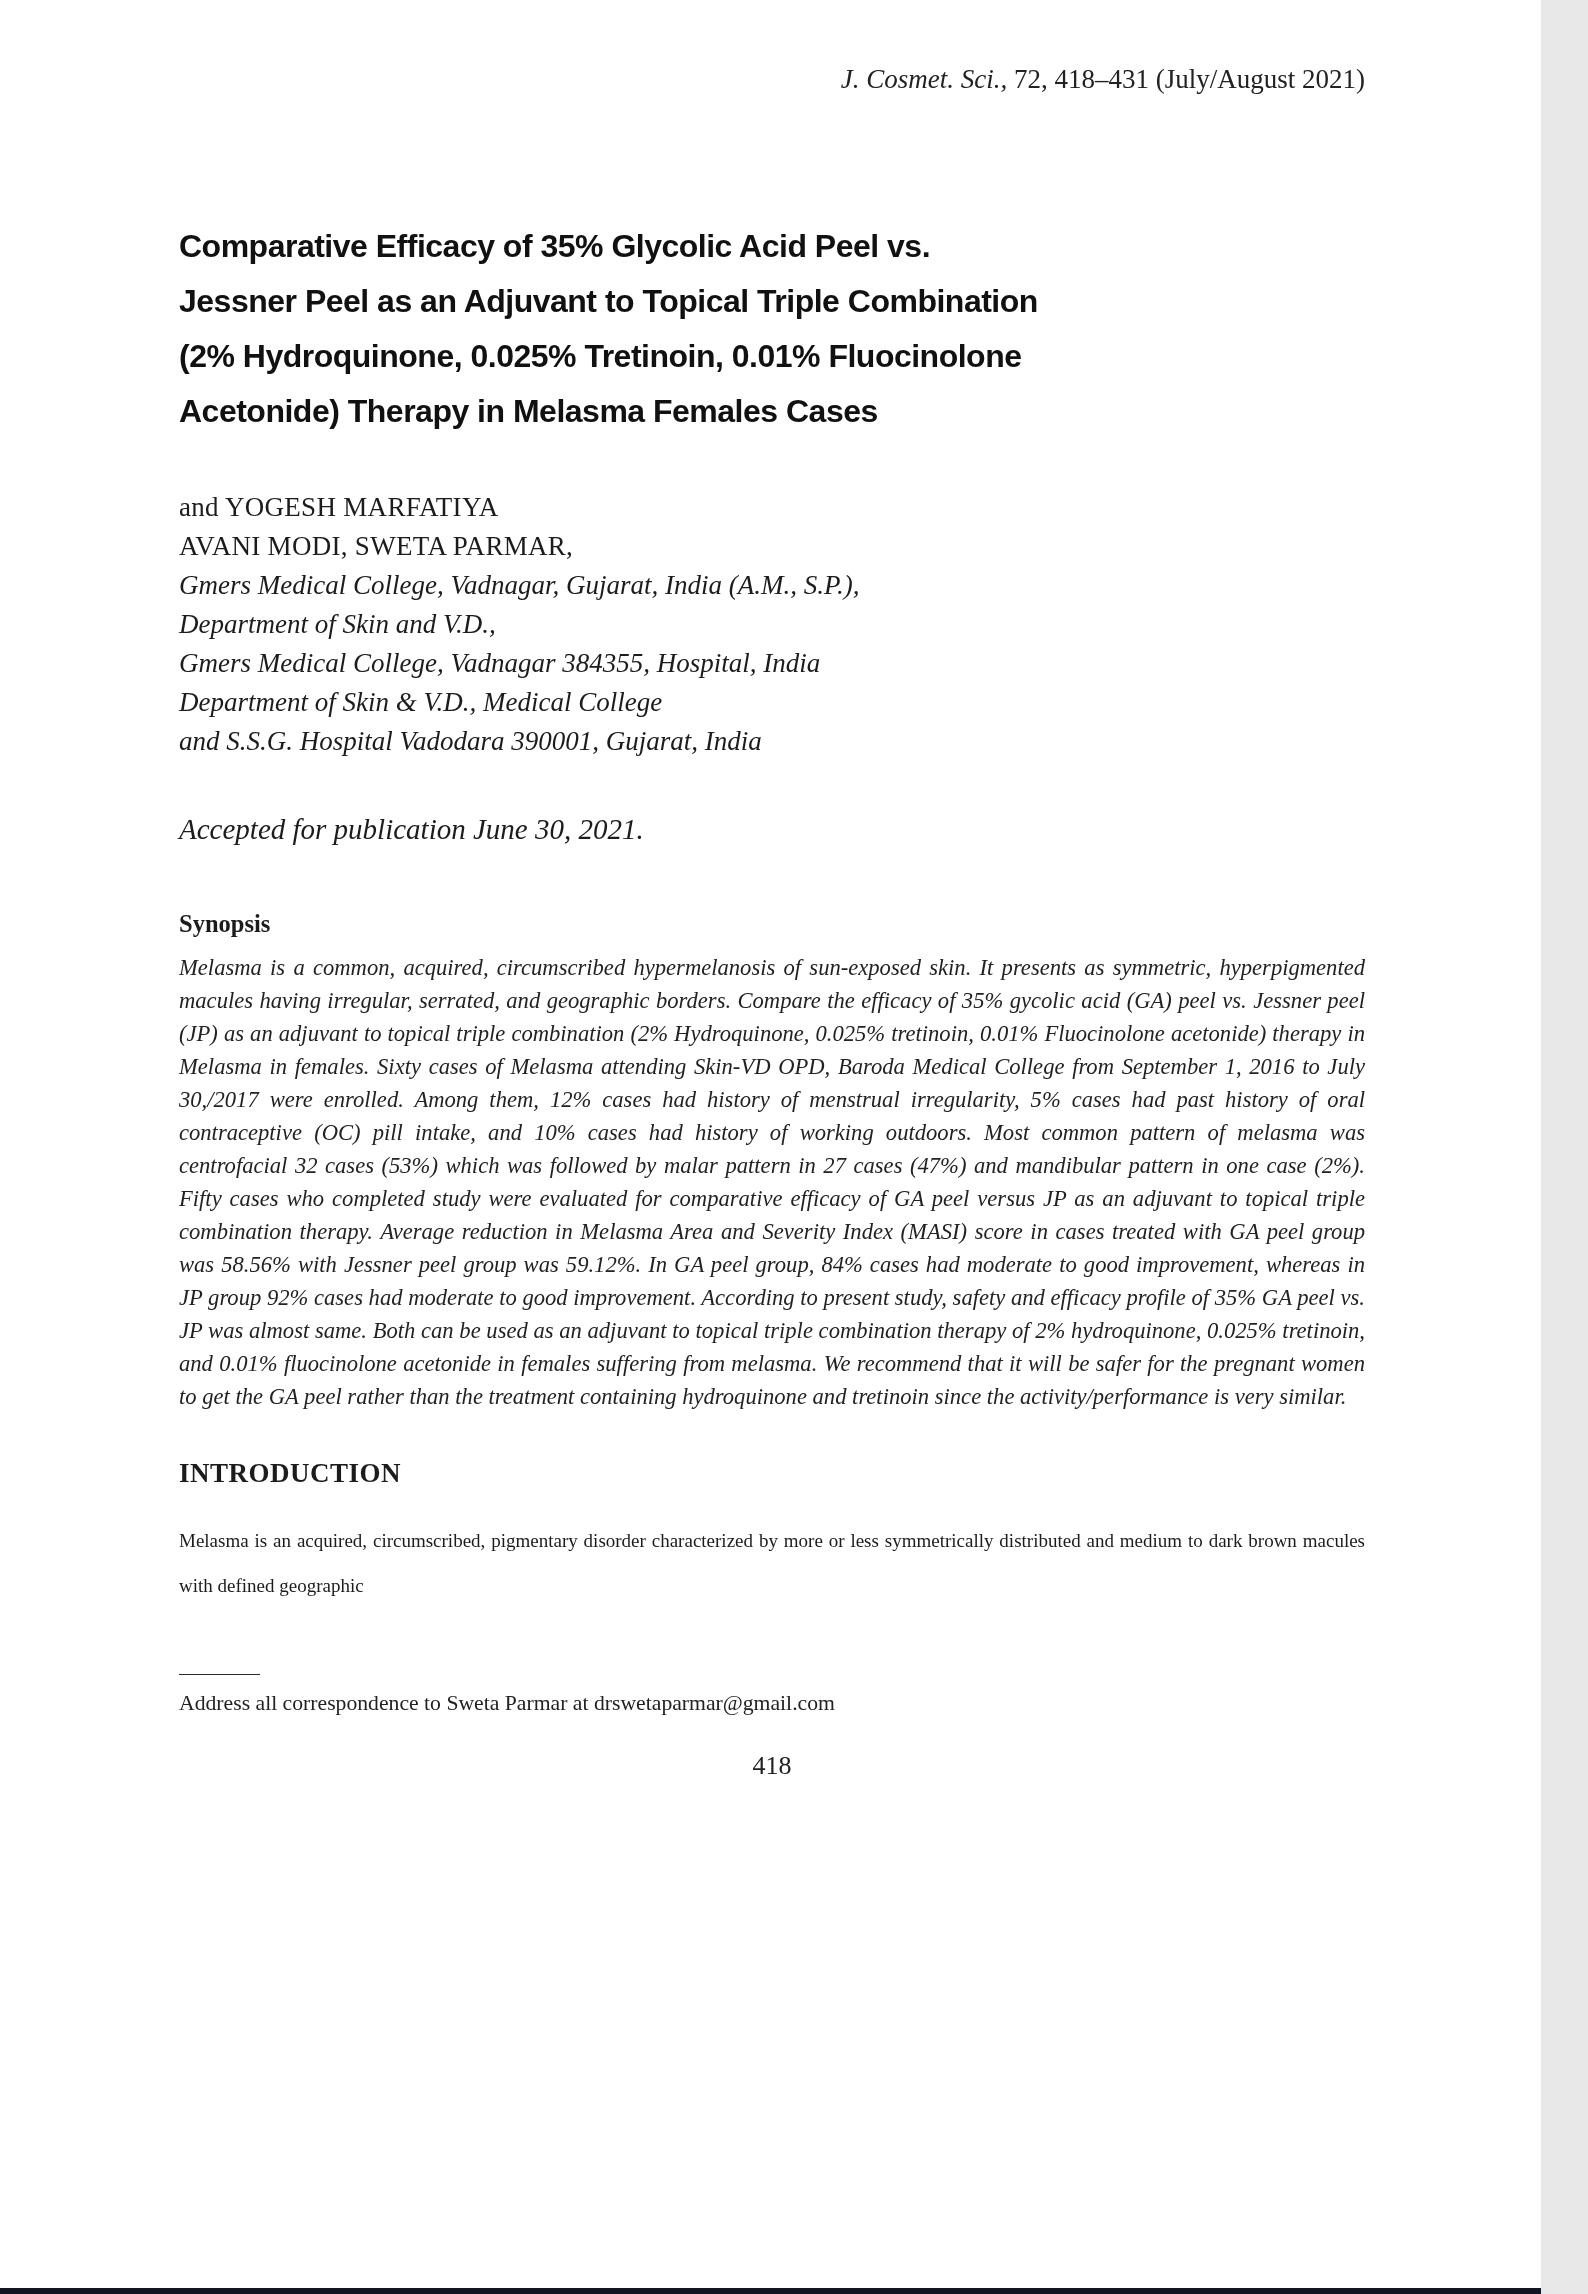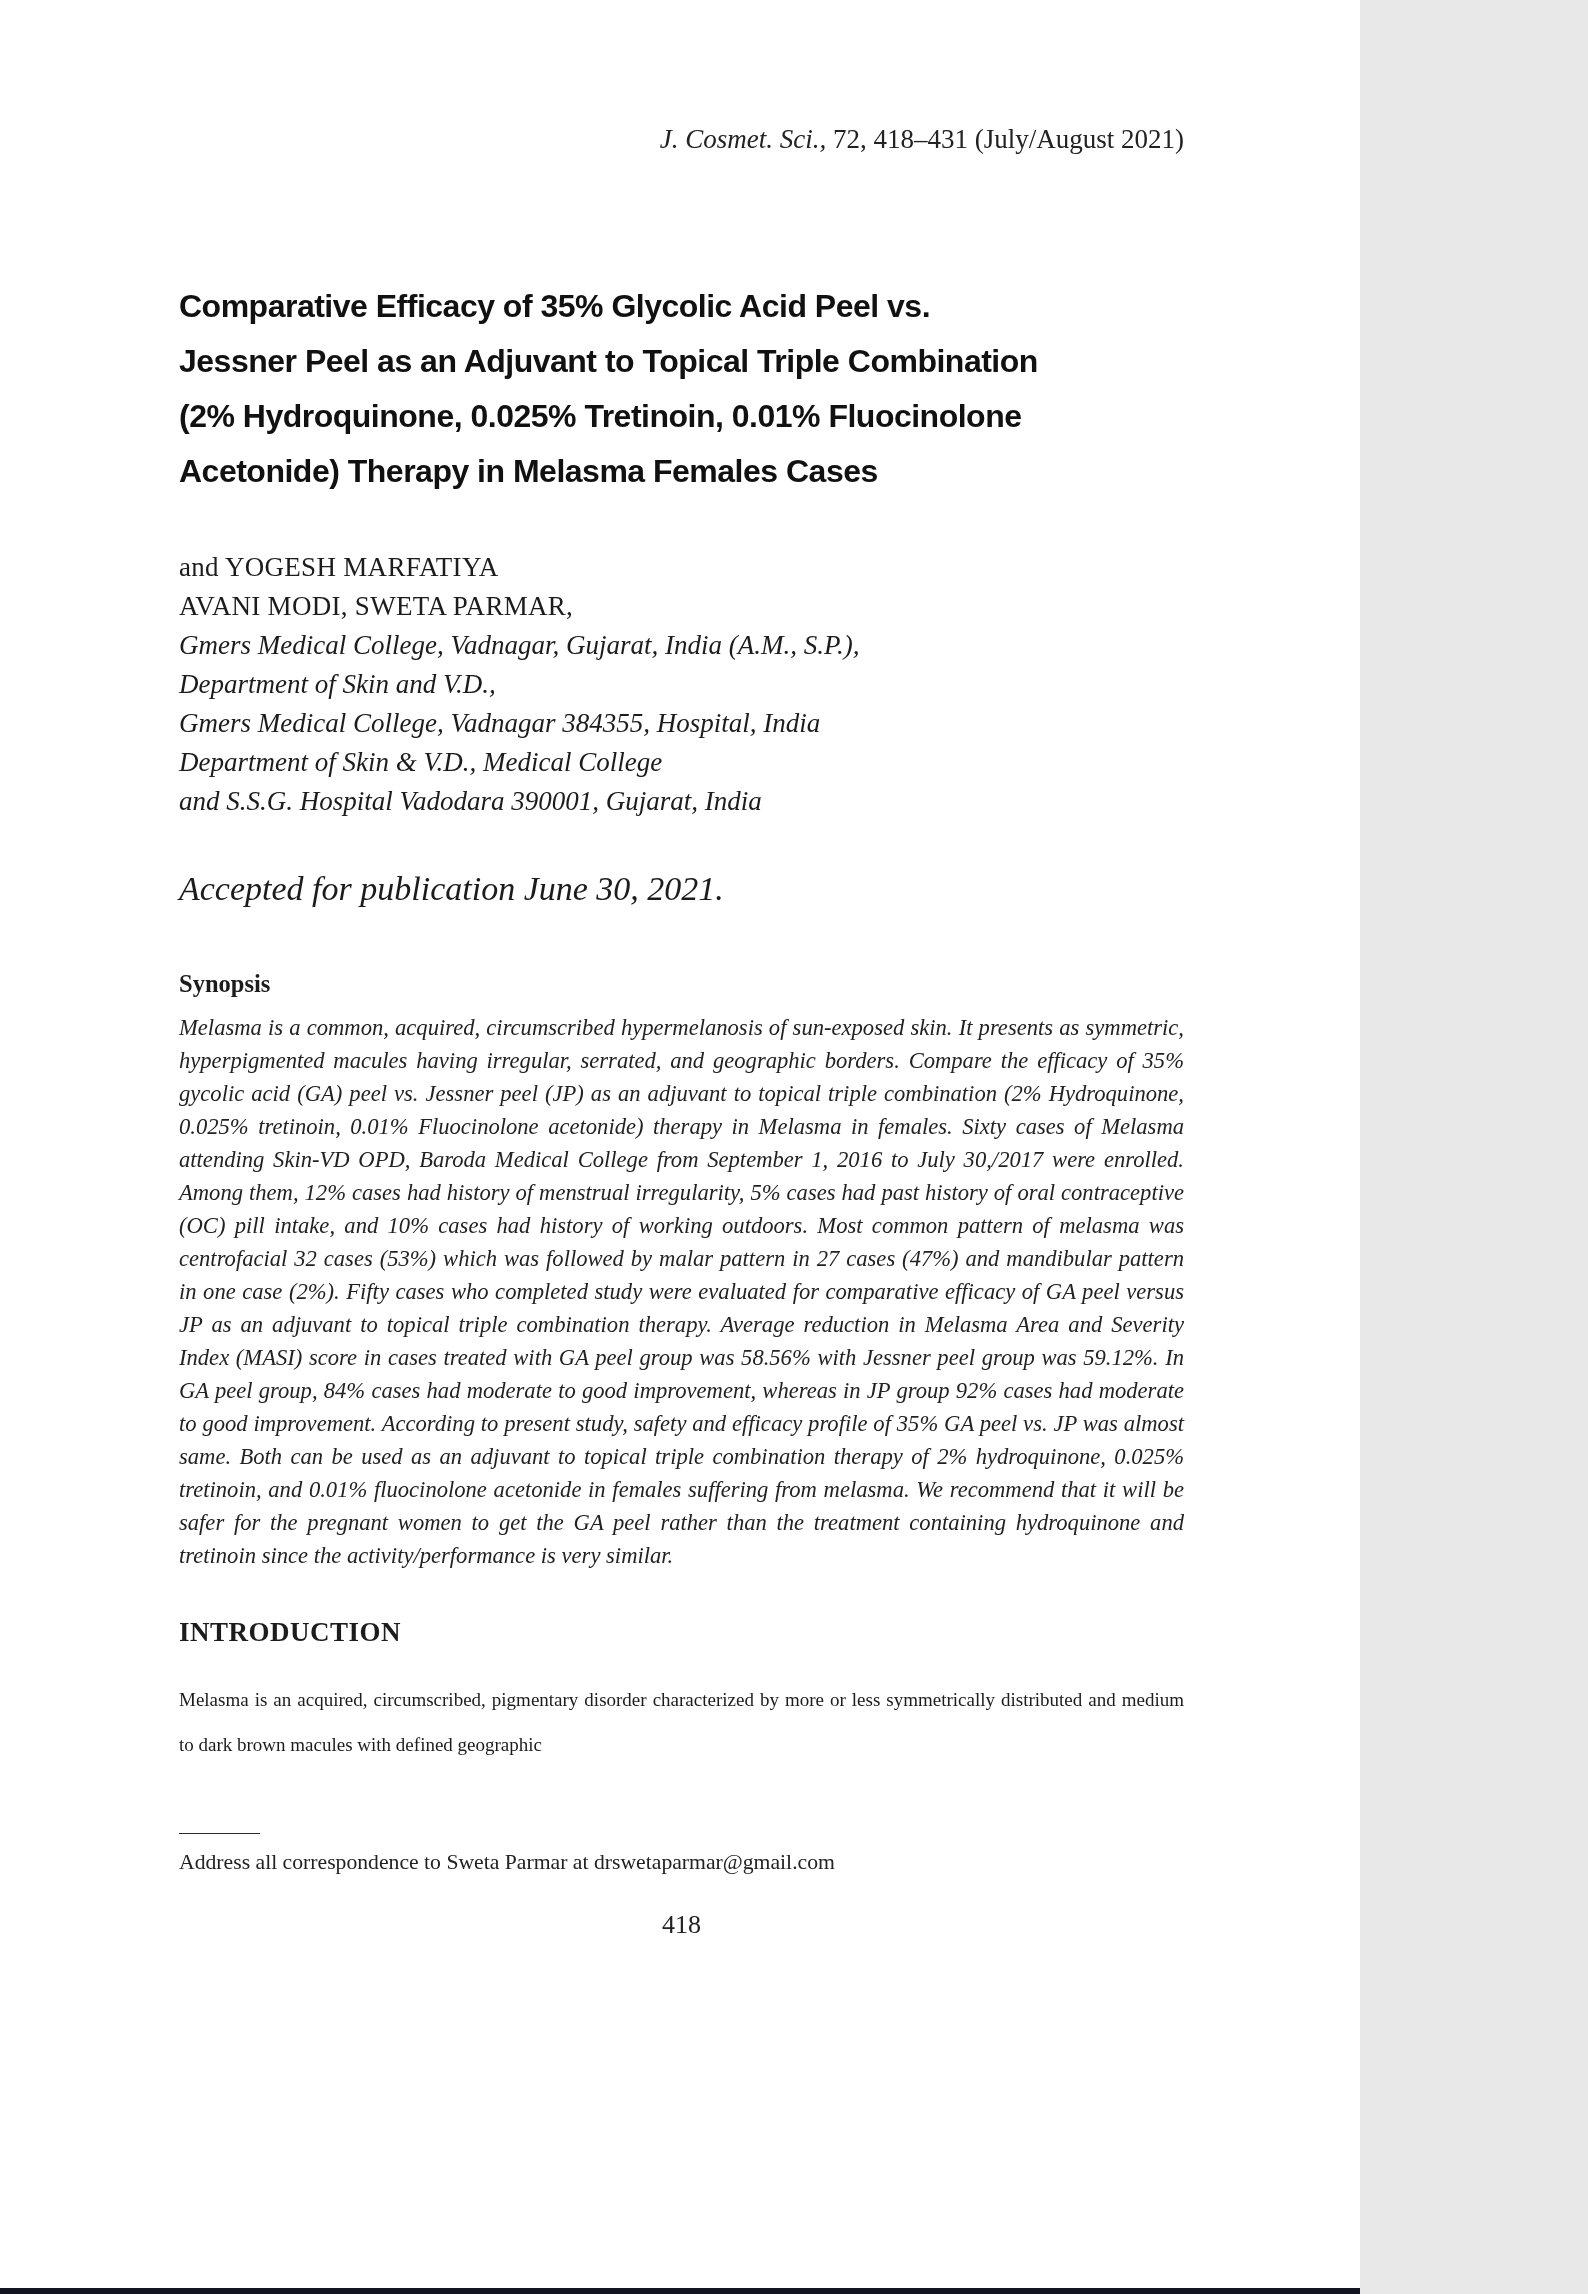--- a/index.html
+++ b/index.html
@@ -2,25 +2,25 @@
 <html style="font-size:15px"><head>
 <meta charset="utf-8">
 <style>
   html, body {
     margin: 0;
     padding: 0;
     background: #e8e8e8;
   }
   .sheet {
     position: relative;
-    width: 1360px;
+    width: 1541px;
     height: 2295px;
     background: #ffffff;
     box-sizing: border-box;
-    padding: 120px 176px 0 179px;
+    padding: 60px 176px 0 179px;
     font-family: "Liberation Serif", serif;
     color: #1c1c1c;
     overflow: hidden;
   }
   
   .journal-line {
     text-align: right;
     font-size: 27px;
     line-height: 38px;
     margin-bottom: 121px;
@@ -42,21 +42,21 @@
 
   
   .authors-block { font-size: 27px; line-height: 39px; }
   .author-line { letter-spacing: 0.3px; }
   .affil-line { font-style: italic; }
   .authors-block { margin-bottom: 49px; }
 
   
   .accepted {
     font-style: italic;
-    font-size: 34px;
+    font-size: 29px;
     line-height: 38px;
     margin: 0 0 58px 0;
   }
 
   
   .synopsis-heading {
     margin: 0 0 9.4px 0;
     font-size: 24.5px;
     font-weight: bold;
     line-height: 36px;

